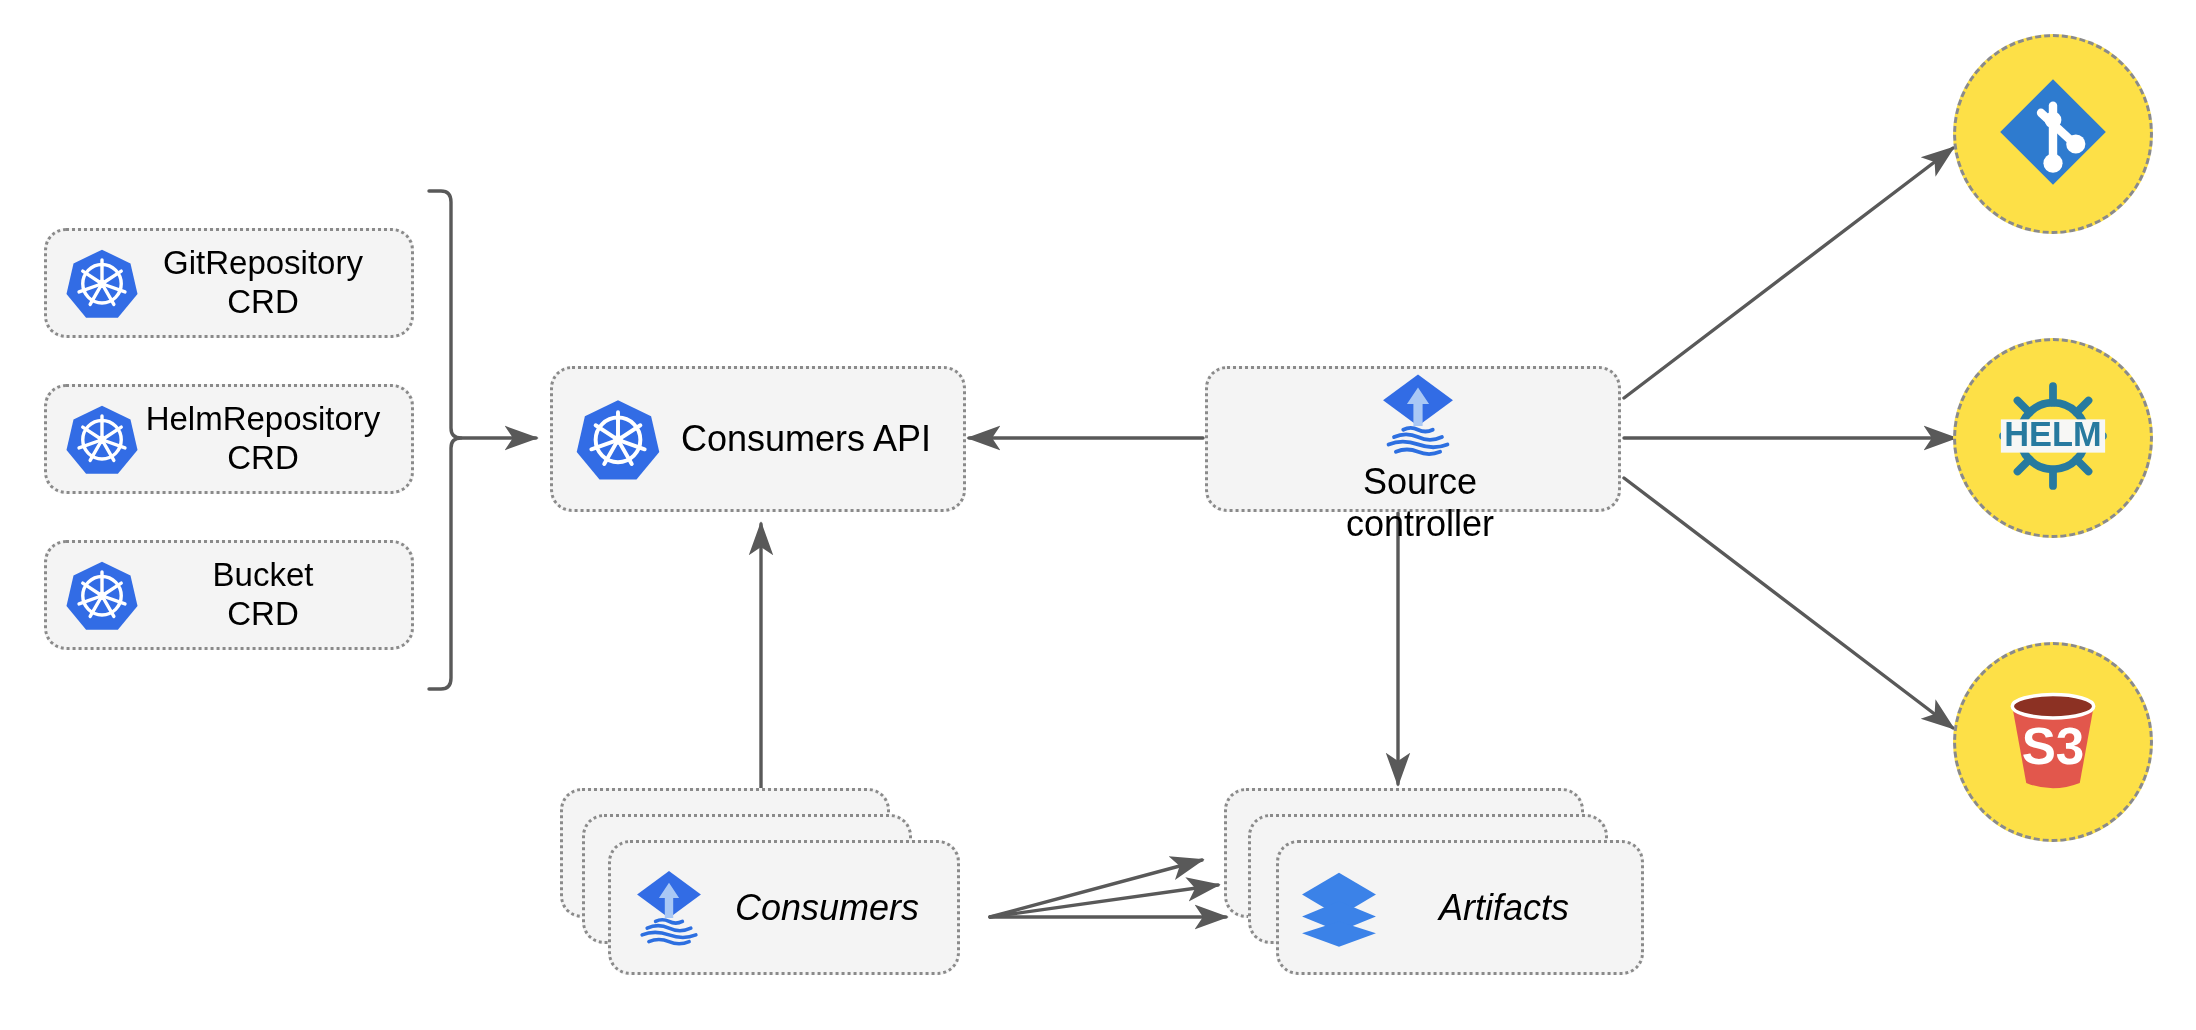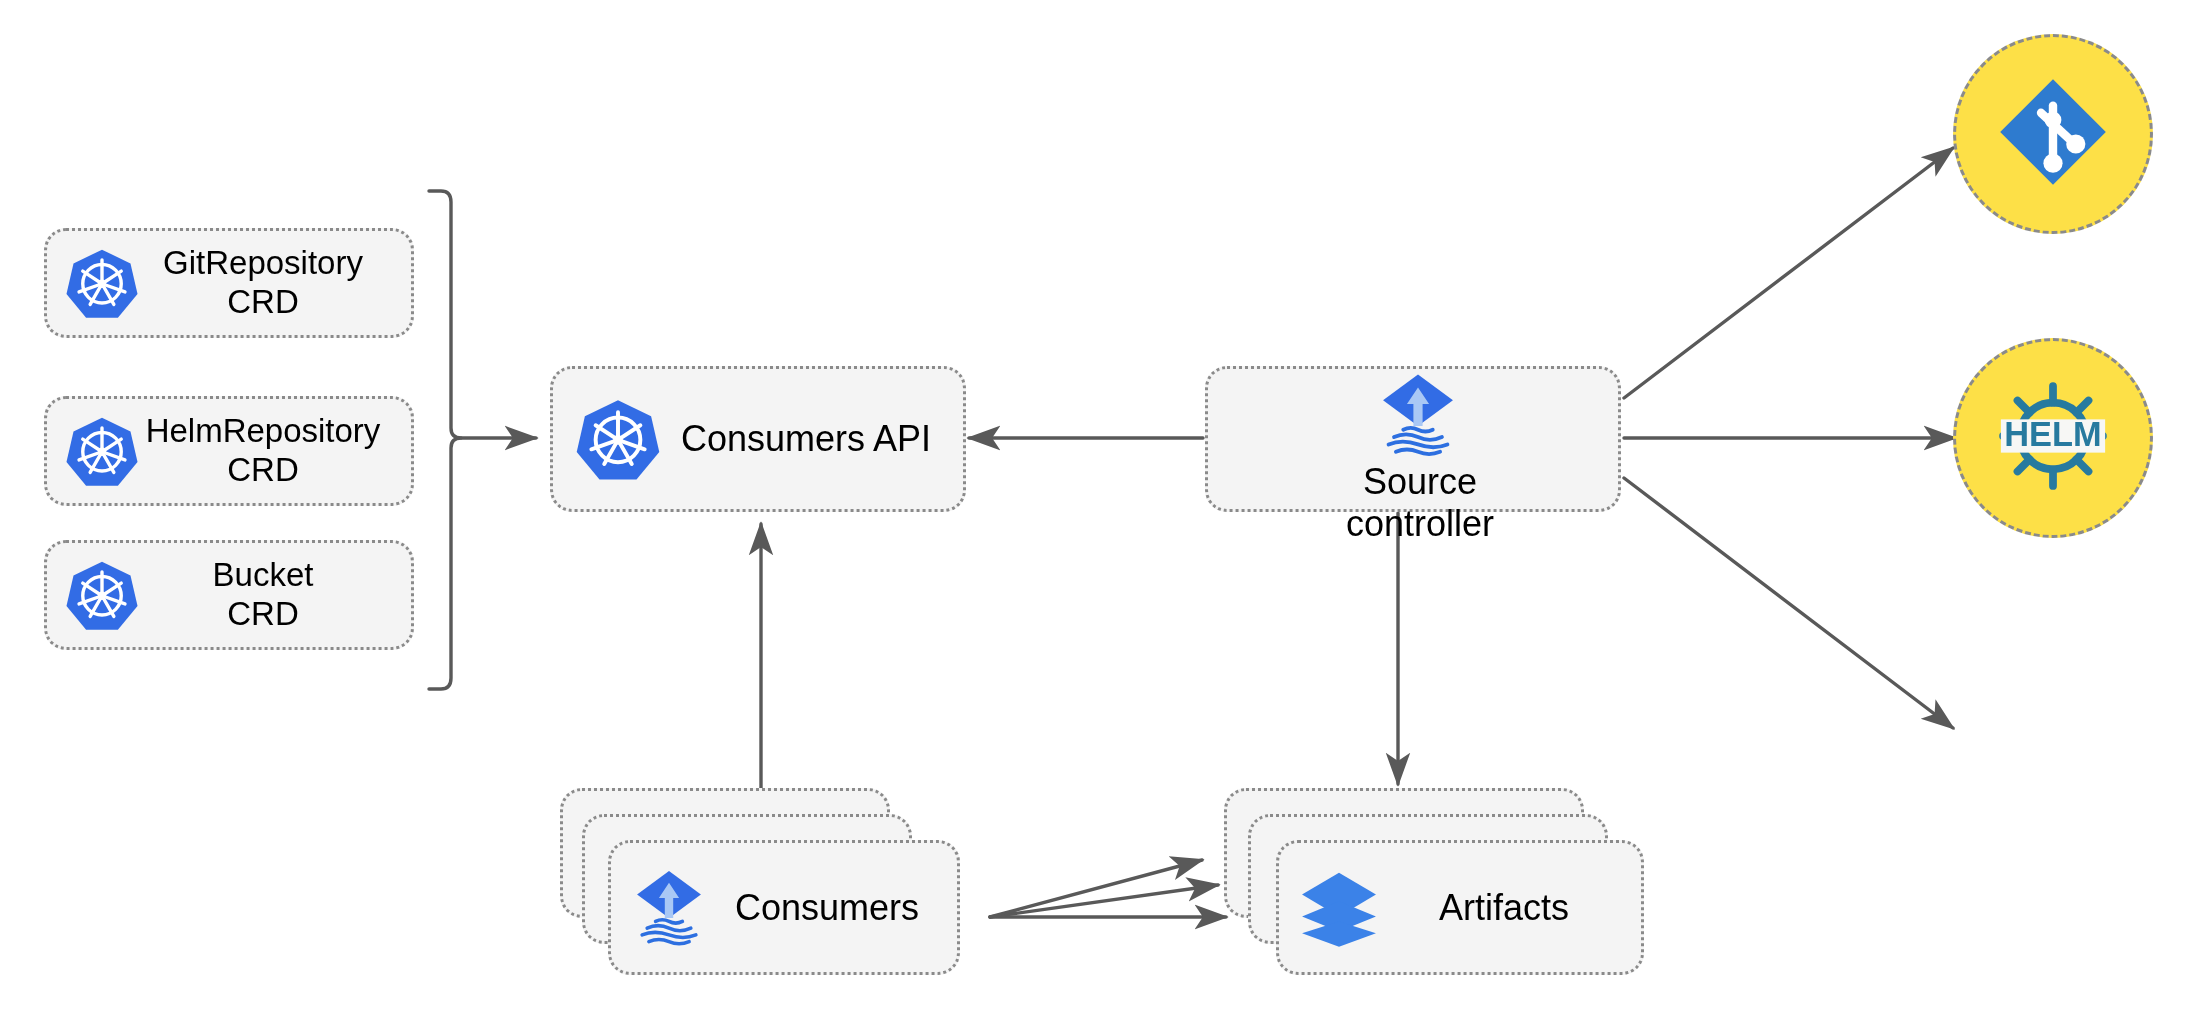--- a/index.html
+++ b/index.html
@@ -37,21 +37,21 @@
   #k8s-api .lbl{font-size:36px;text-align:center;padding-left:6px;}
 
   
   #source-controller{left:1205px;top:366px;width:416px;height:146px;padding:0 16px 0 26px;flex-direction:column;}
   #source-controller .ico{width:92px;height:92px;}
   #source-controller .lbl{font-size:36px;text-align:center;padding-left:4px;}
 
   
   .stack{position:absolute;}
   .stack .card{position:absolute;background:#f4f4f4;border:3px dotted #8a8a8a;border-radius:22px;box-sizing:border-box;}
-  .stack .card.front{display:flex;align-items:center;}
+  .stack .card.front{display:flex;align-items:center;font-style:italic;}
   .stack .card.front .ico{flex:0 0 auto;display:flex;align-items:center;justify-content:center;}
   .stack .card.front .lbl{flex:1 1 auto;text-align:center;font-size:36px;color:#000;}
 
   .circ{
     position:absolute;
     border:3px dashed #8a8a8a;
     border-radius:50%;
     background:#fde047;
     display:flex;align-items:center;justify-content:center;
     box-sizing:border-box;
@@ -106,21 +106,21 @@
           <line x1="50" y1="51" x2="34" y2="79"></line>
           <line x1="50" y1="51" x2="19" y2="62"></line>
           <line x1="50" y1="51" x2="24" y2="34"></line>
         </g>
       </svg>
     </span>
     <span class="lbl">GitRepository
 CRD</span>
   </div>
 
-  <div class="node crd" style="left:44px;top:396px;">
+  <div class="node crd" style="left:44px;top:384px;">
     <span class="ico">
       <svg viewBox="0 0 100 100" width="74" height="74">
         <polygon points="50,5 88.5,23.5 98,65 71.5,97 28.5,97 2,65 11.5,23.5" fill="#326CE5"></polygon>
         <g fill="none" stroke="#ffffff" stroke-width="4.6" stroke-linecap="round">
           <circle cx="50" cy="51" r="26"></circle>
           <circle cx="50" cy="51" r="5.6" fill="#ffffff" stroke="none"></circle>
           <line x1="50" y1="51" x2="50" y2="19"></line>
           <line x1="50" y1="51" x2="76" y2="34"></line>
           <line x1="50" y1="51" x2="81" y2="62"></line>
           <line x1="50" y1="51" x2="66" y2="79"></line>
@@ -255,14 +255,24 @@
           <line x1="76" y1="76" x2="87" y2="87"></line>
           <line x1="25" y1="55" x2="10" y2="55"></line>
           <line x1="85" y1="55" x2="100" y2="55"></line>
         </g>
         <rect x="8" y="40" width="94" height="30" fill="#f7f7f5"></rect>
         <text x="55" y="64" text-anchor="middle" font-family="'Liberation Sans',sans-serif" font-size="31" font-weight="bold" fill="#277A9F">HELM</text>
       </svg>
     </span>
   </div>
 
+  <div class="circ" style="left:1953px;top:642px;width:200px;height:200px;">
+    <span>
+      <svg viewBox="0 0 110 110" width="128" height="128">
+        <path d="M20,26 L90,26 L78,92 Q55,101 32,92 Z" fill="#E2574C"></path>
+        <ellipse cx="55" cy="26" rx="35" ry="10" fill="#8C3123"></ellipse>
+        <ellipse cx="55" cy="26" rx="35" ry="10" fill="none" stroke="#ffffff" stroke-width="3"></ellipse>
+        <text x="55" y="76" text-anchor="middle" font-family="'Liberation Sans',sans-serif" font-size="44" font-weight="bold" fill="#ffffff">S3</text>
+      </svg>
+    </span>
+  </div>
 
 </div>
 
 </body></html>

